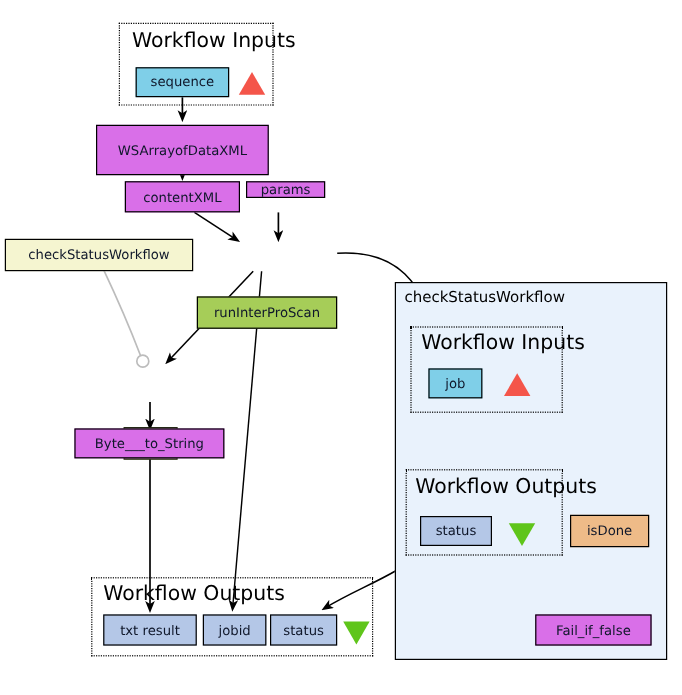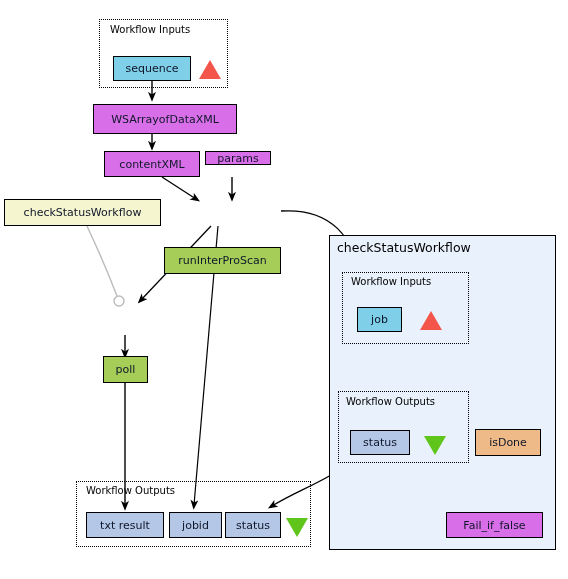--- a/index.html
+++ b/index.html
@@ -13,21 +13,21 @@
 
   .panel{position:absolute;box-sizing:border-box;}
 
   
   .subpanel{background:#e9f2fc;border:1px solid #000;}
   .subpanel-title{position:absolute;font-size:12.5px;color:#000;white-space:nowrap;}
 
   
   .group{position:absolute;box-sizing:border-box;
          border:1px dotted #000;background:transparent;}
-  .group-title{position:absolute;font-size:10px;color:#000;white-space:nowrap;}
+  .group-title{position:absolute;font-size:17px;color:#000;white-space:nowrap;}
 
   
   .node{position:absolute;box-sizing:border-box;border:1px solid #000;
         display:flex;align-items:center;justify-content:center;
         font-size:11px;color:#0f172a;white-space:nowrap;line-height:1;}
   .n-input{background:#7fcfe8;}
   .n-proc{background:#d96fe8;}
   .n-serv{background:#a6cd58;margin-top:48px;}
   .n-out{background:#b4c7e7;}
   .n-orange{background:#eebb88;}
@@ -97,21 +97,21 @@
   <div class="group-title" style="left:351px;top:276px;">Workflow Inputs</div>
 
   <div class="group" style="left:338px;top:391px;width:131px;height:72px;"></div>
   <div class="group-title" style="left:346px;top:396px;">Workflow Outputs</div>
 
   <div class="node n-input" style="left:113px;top:56px;width:78px;height:25px;">
     <span>sequence</span>
   </div>
   <div class="tri tri-up" style="left:199px;top:60px;"></div>
 
-  <div class="node n-proc" style="left:93px;top:104px;width:144px;height:30px;">
+  <div class="node n-proc" style="left:80px;top:104px;width:144px;height:42px;">
     <span>WSArrayofDataXML</span>
   </div>
 
   <div class="node n-proc" style="left:104px;top:151px;width:96px;height:26px;">
     <span>contentXML</span>
   </div>
 
   <div class="node n-proc" style="left:205px;top:151px;width:66px;height:14px;">
     <span>params</span>
   </div>
@@ -121,20 +121,23 @@
   </div>
 
   <div class="node n-serv" style="left:164px;top:199px;width:117px;height:27px;">
     <span>runInterProScan</span>
   </div>
 
   <div class="node n-serv" style="left:103px;top:308px;width:45px;height:27px;align-items:center;">
     <span>poll</span>
   </div>
 
+  <div class="node n-proc" style="left:62px;top:357px;width:125px;height:25px;">
+    <span>Byte___to_String</span>
+  </div>
 
   <div class="node n-input" style="left:357px;top:307px;width:45px;height:25px;">
     <span>job</span>
   </div>
   <div class="tri tri-up" style="left:420px;top:311px;"></div>
 
 
   <div class="node n-out" style="left:350px;top:430px;width:60px;height:25px;">
     <span>status</span>
   </div>

